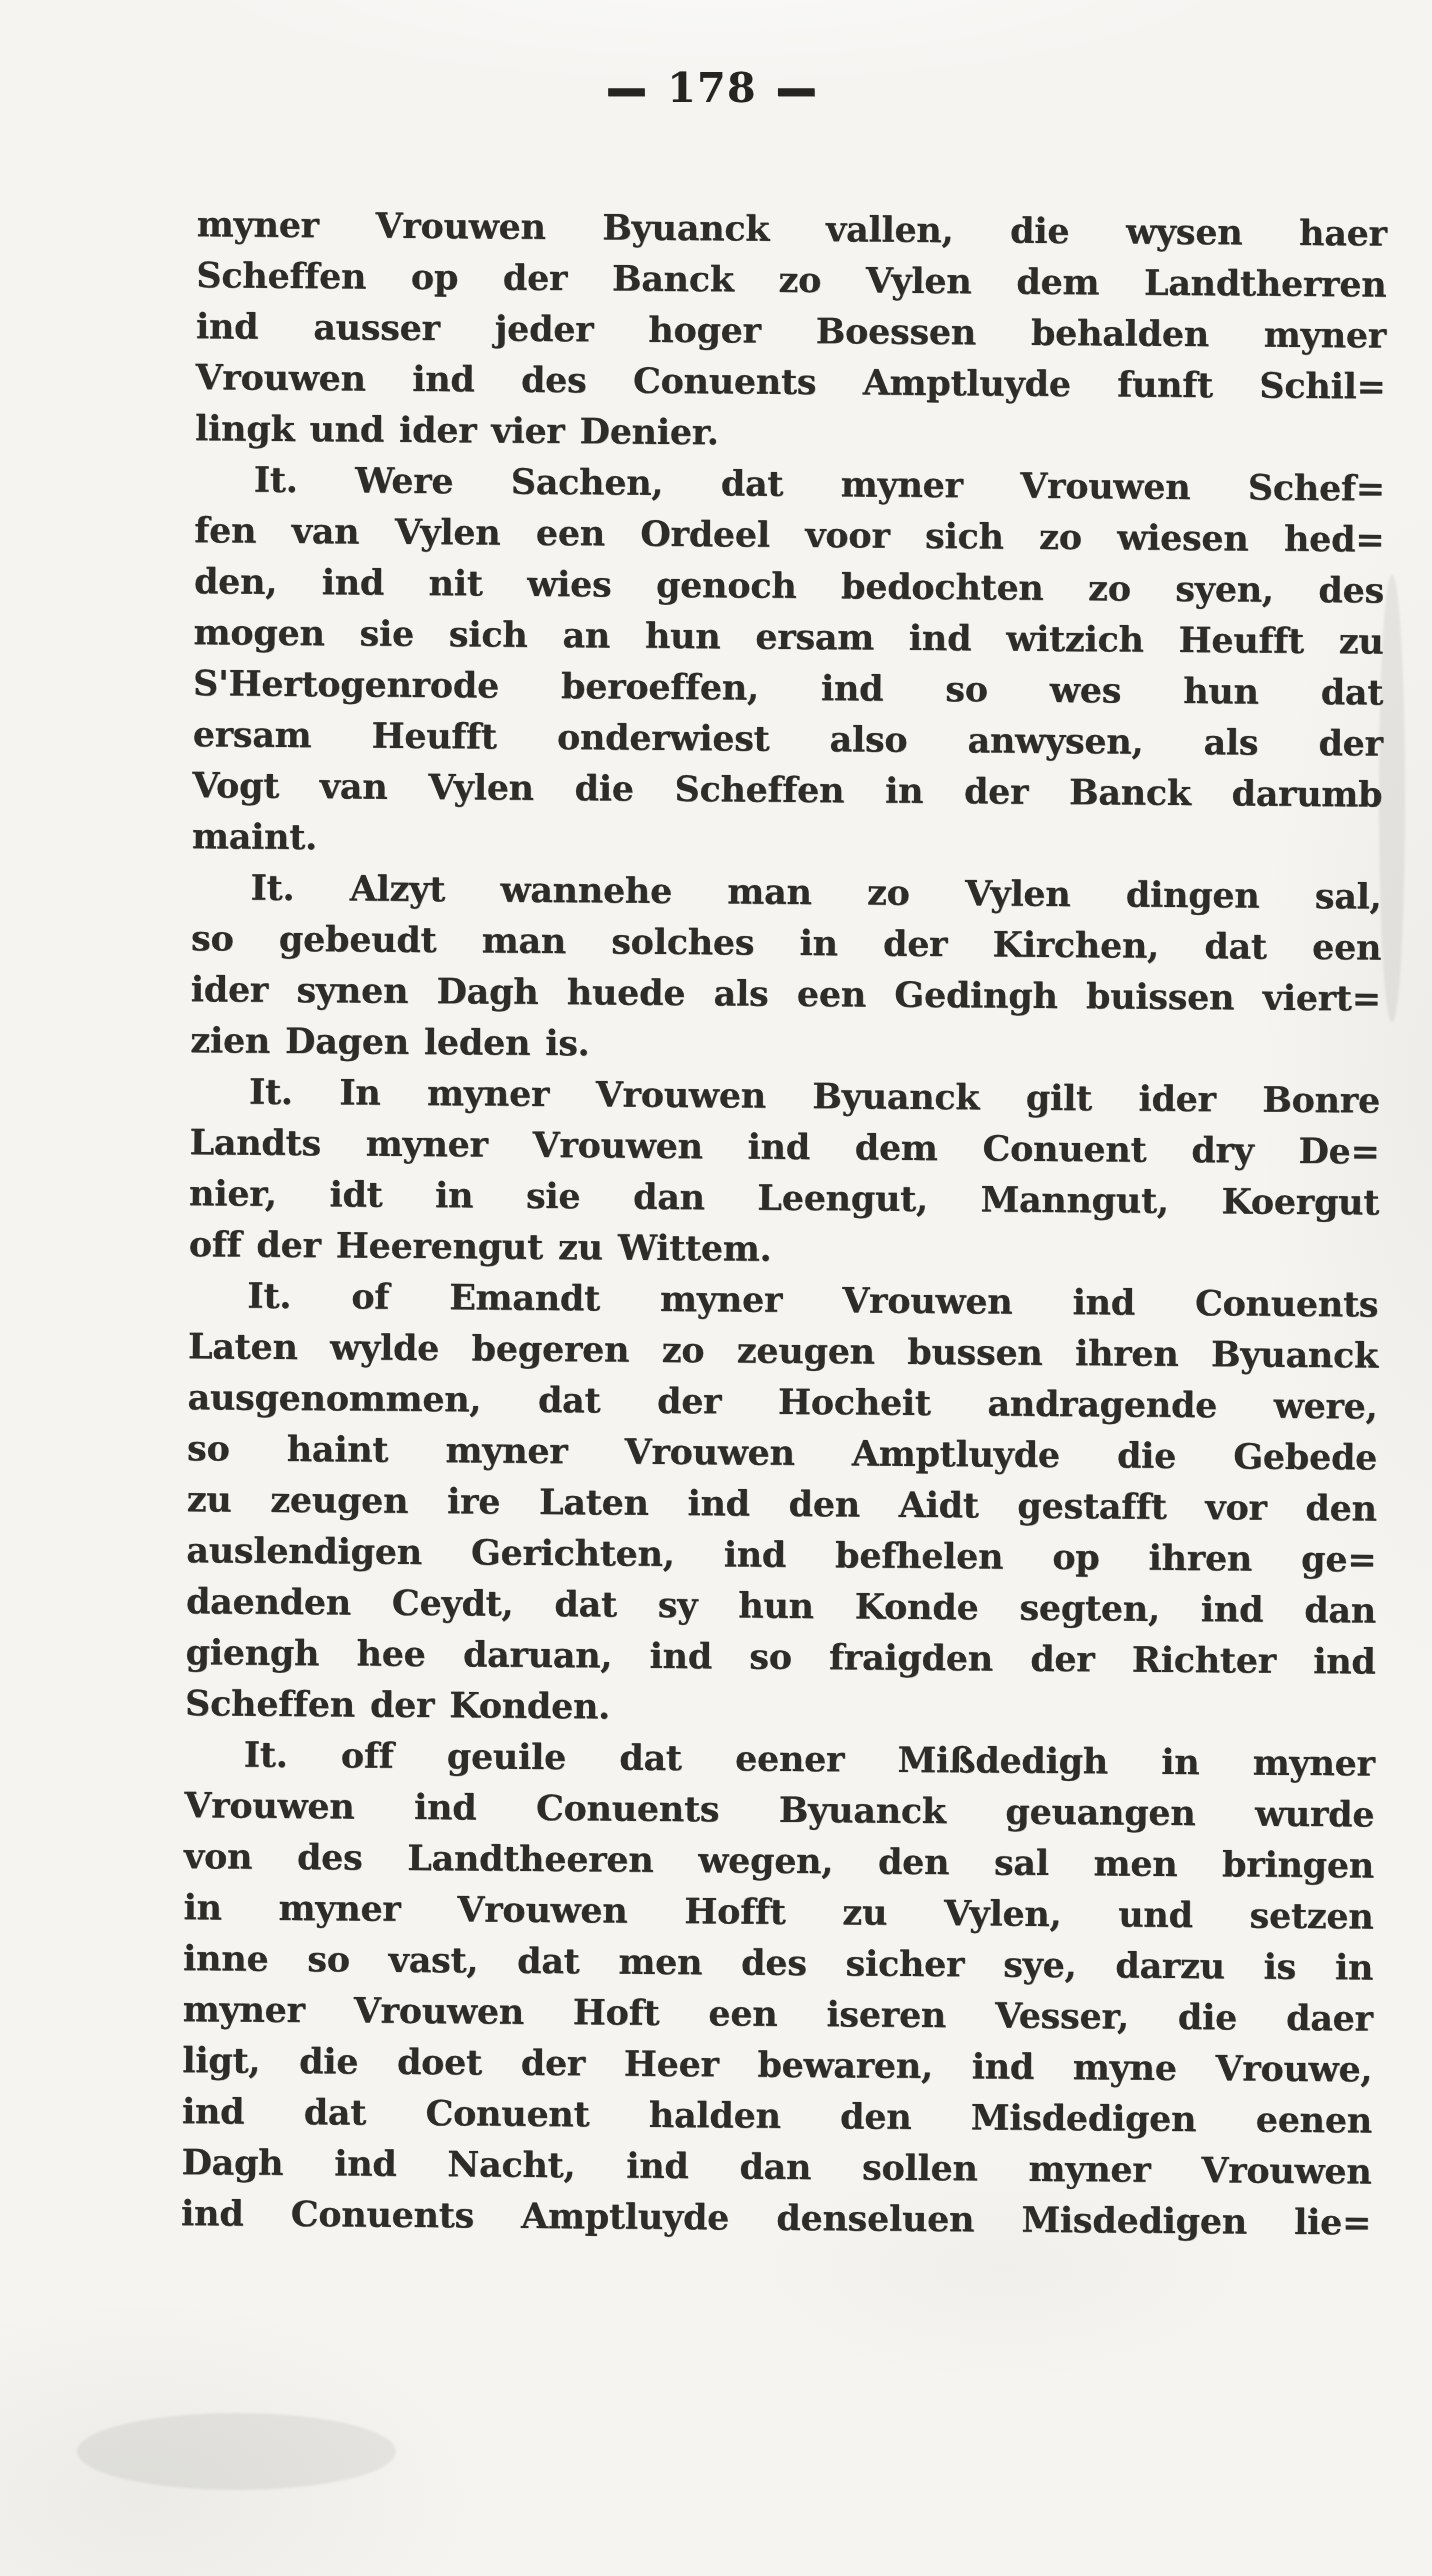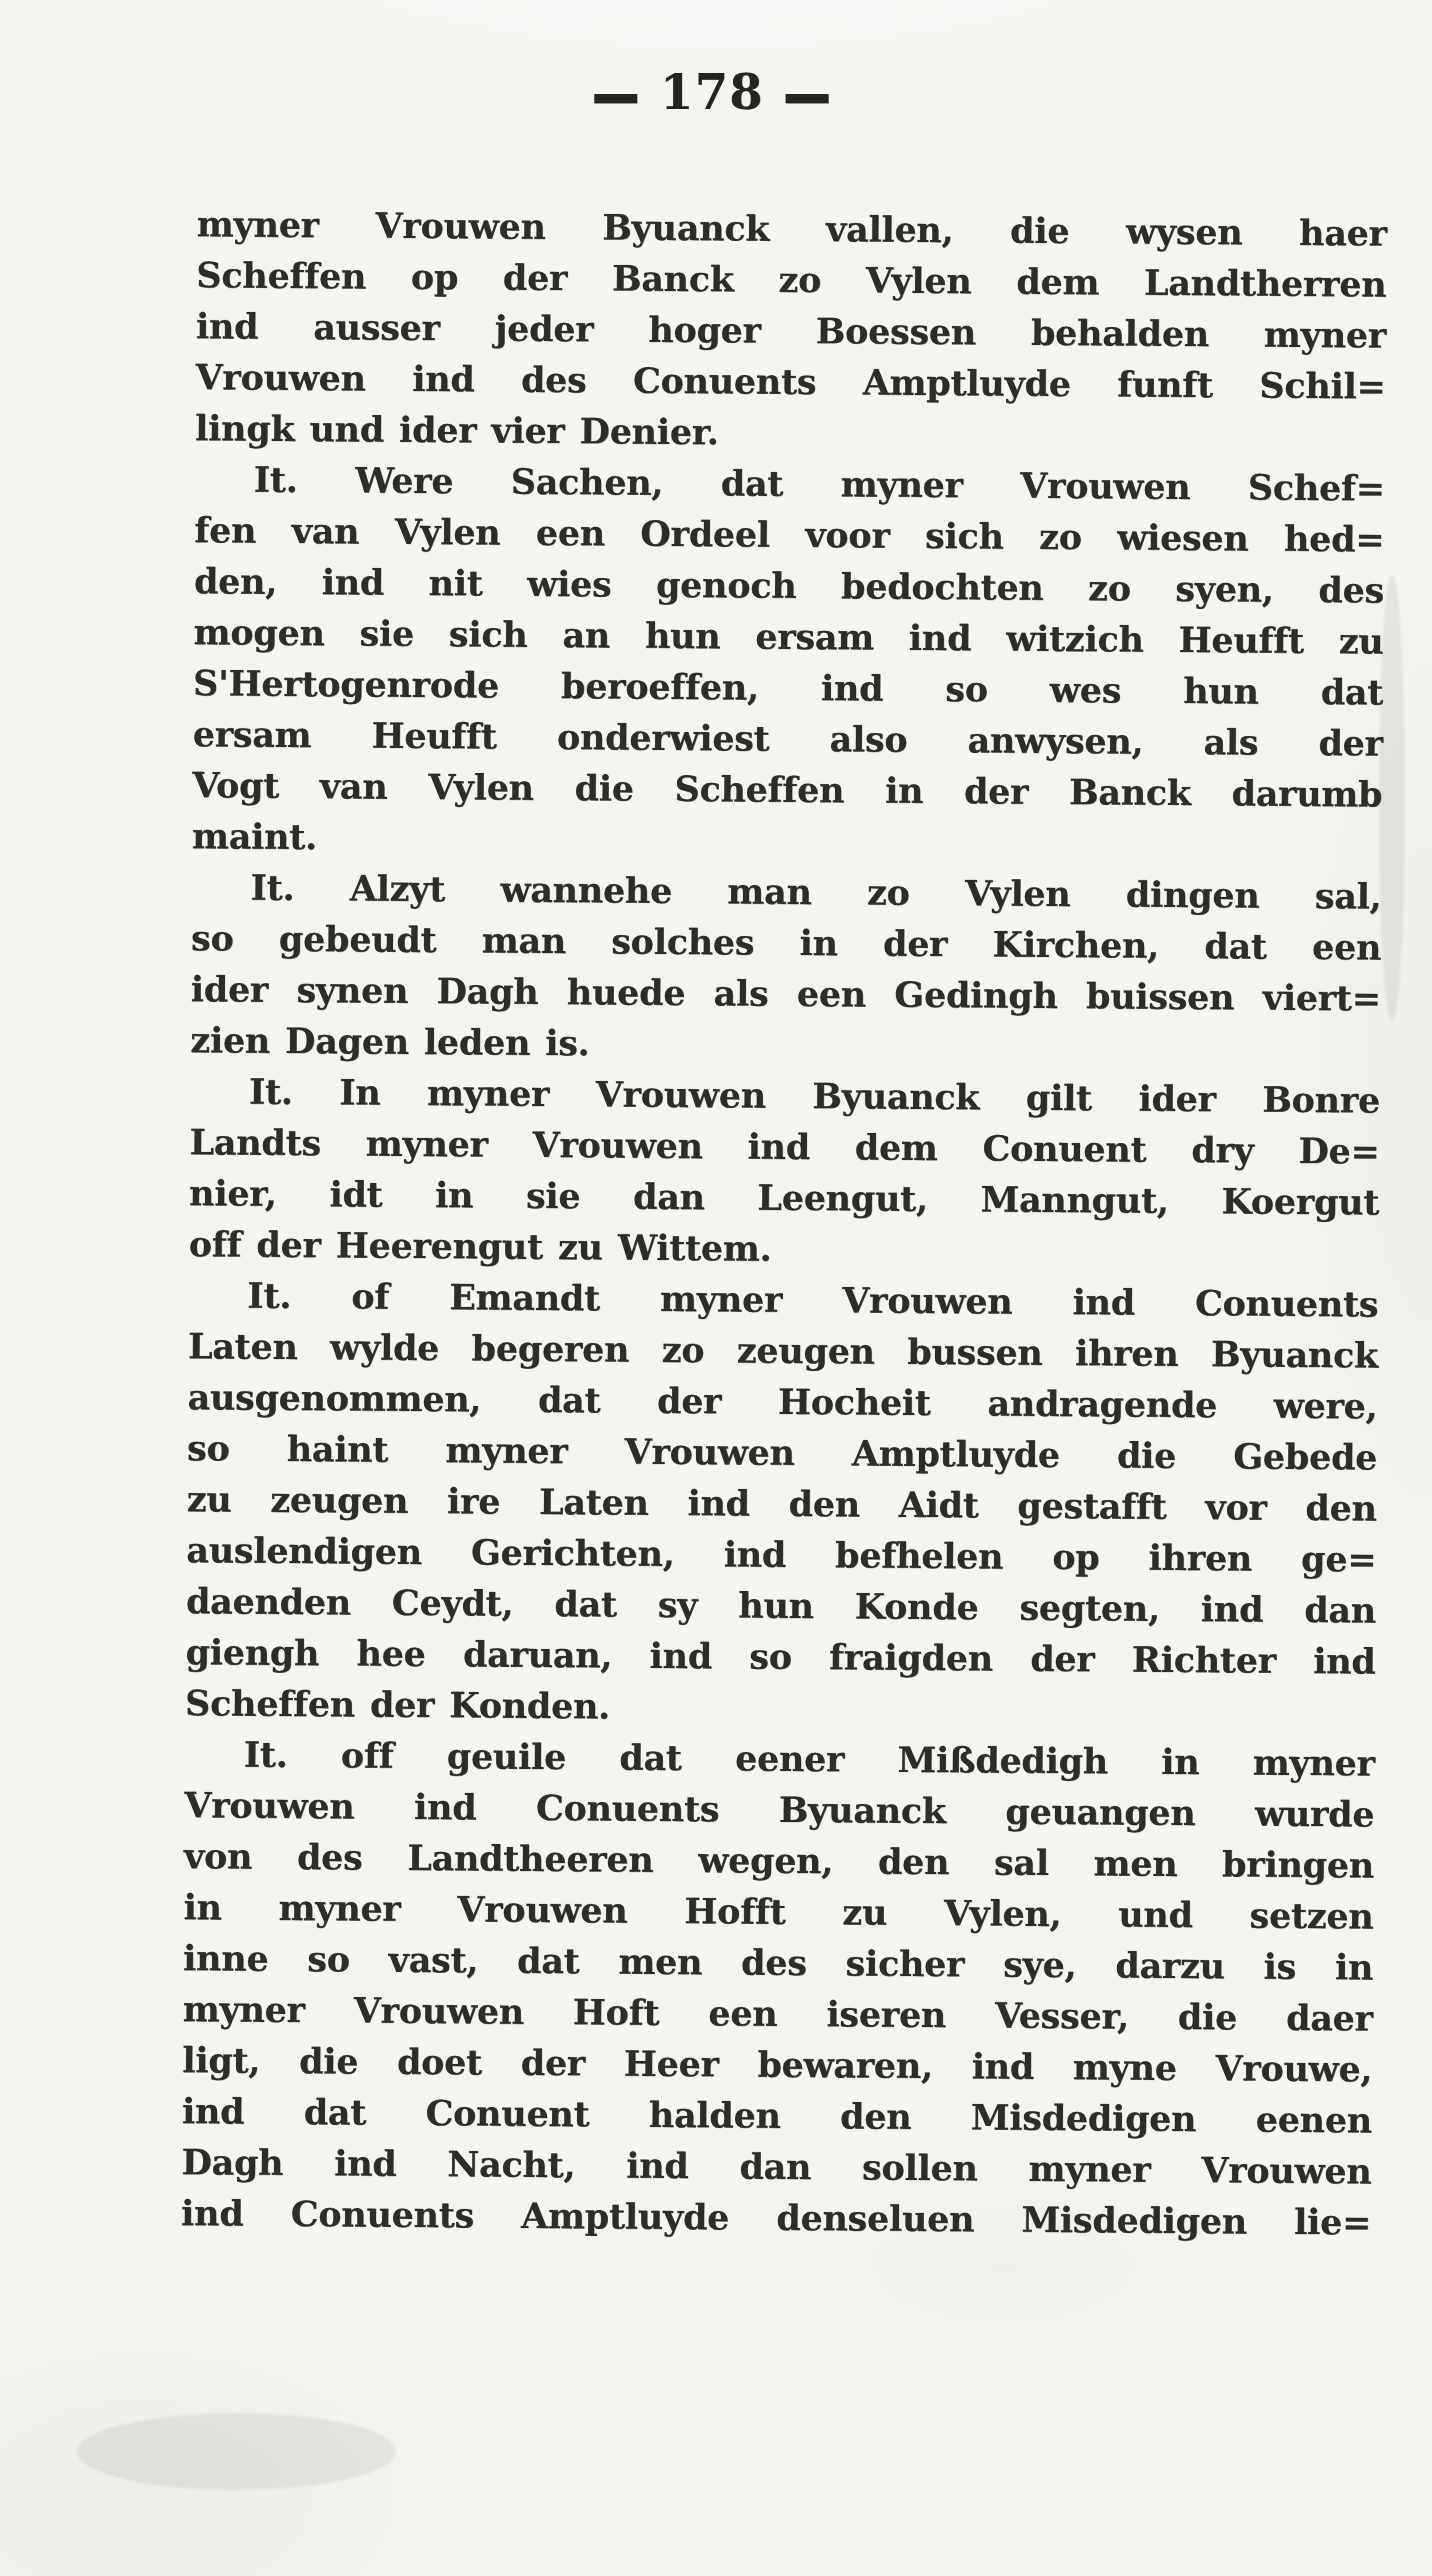--- a/index.html
+++ b/index.html
@@ -20,21 +20,21 @@
       radial-gradient(ellipse 447px 192px at 70% 88%, rgba(120,115,105,0.04), transparent 60%);
     font-family: "DejaVu Serif", "Liberation Serif", serif;
     color: #2e2c28;
   }
   .page-header {
     position: absolute;
     top: 64px;
     left: 0;
     width: 1424px;
     text-align: center;
-    font-size: 48px;
+    font-size: 41px;
     font-weight: 700;
     color: #262420;
     letter-spacing: 1.3px;
     text-shadow: 0.4px 0.4px 0 rgba(40,38,34,0.45);
   }
   .page-header .dash {
     display: inline-block;
     margin: 0 19px;
     transform: scaleY(1.6);
     font-weight: 700;

